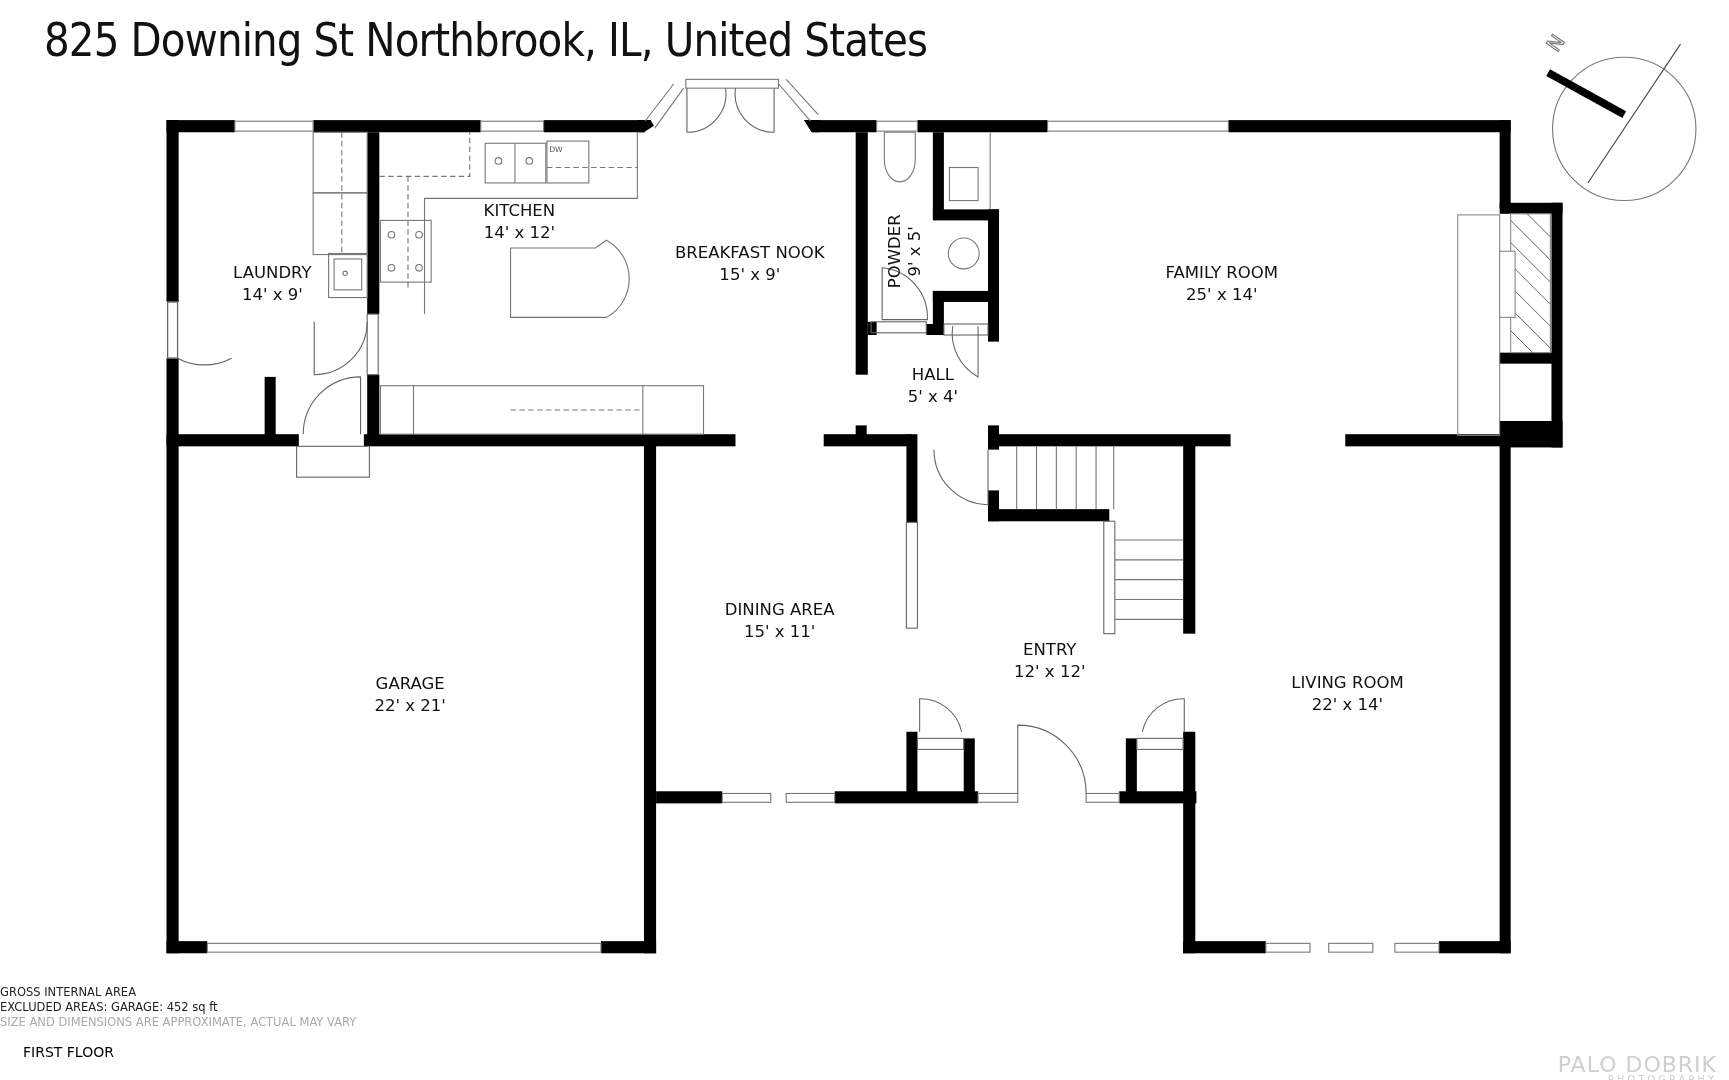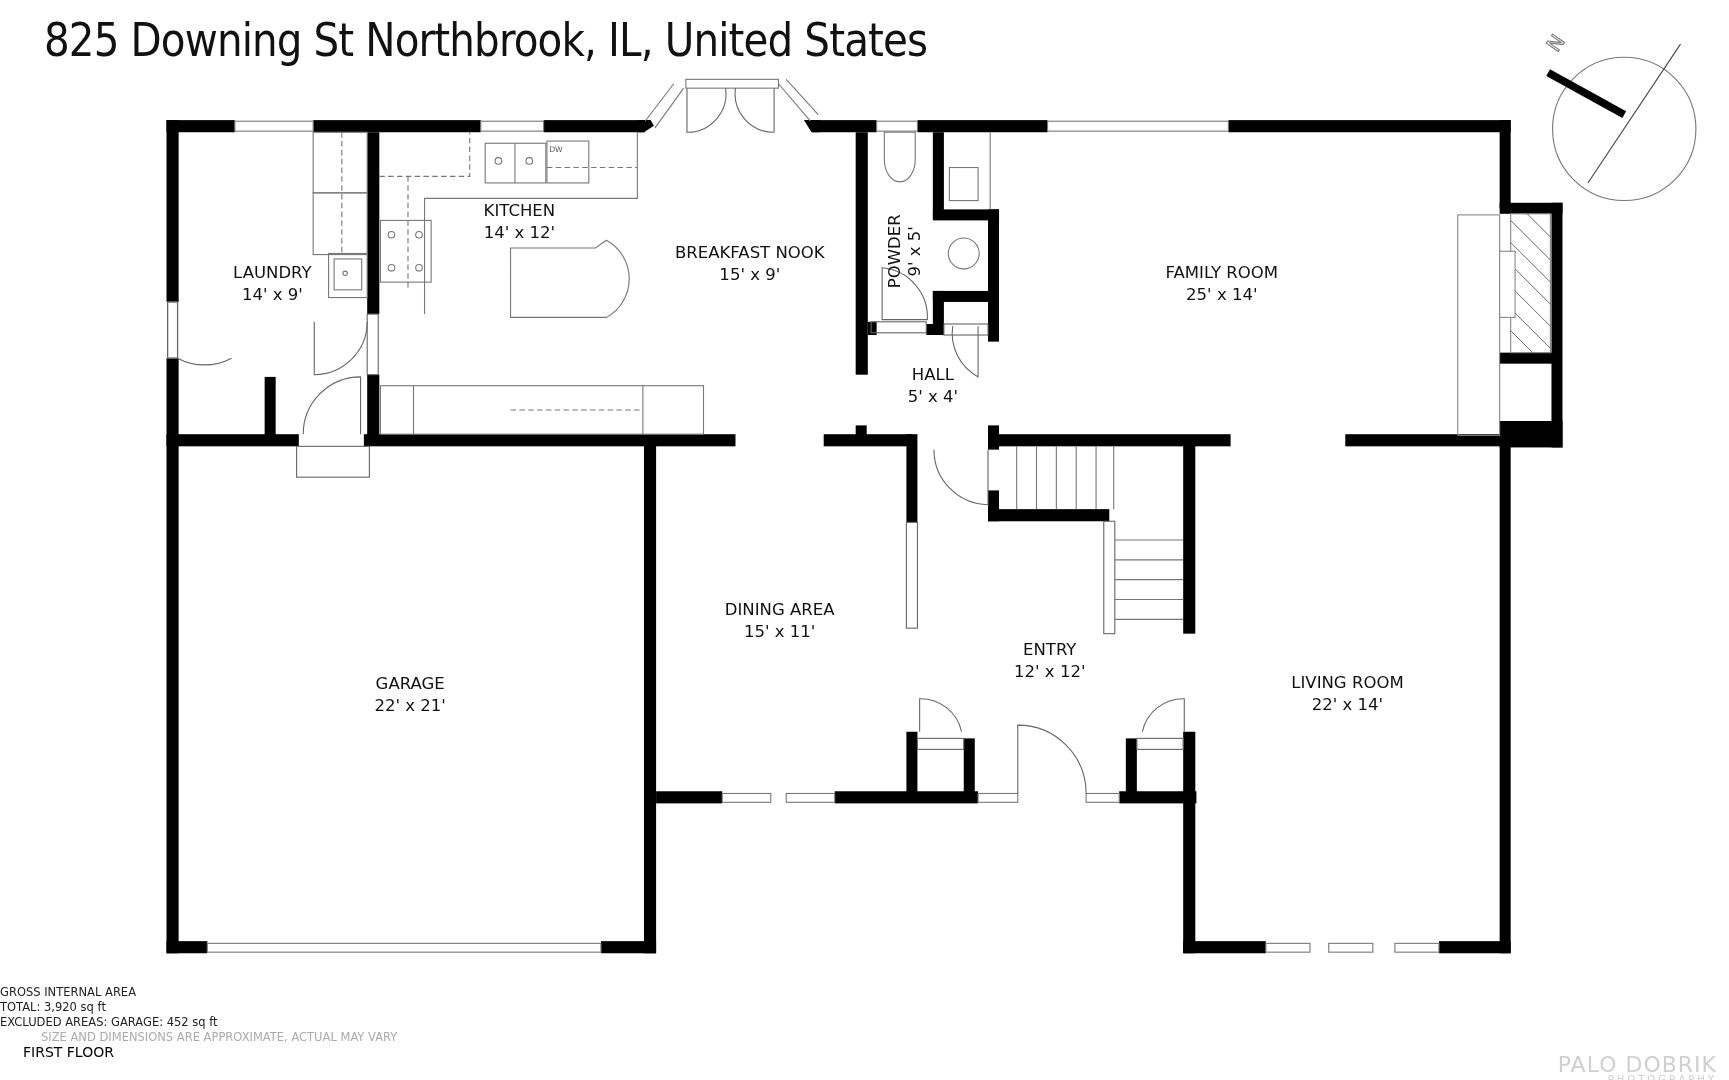--- a/index.html
+++ b/index.html
@@ -1,21 +1,21 @@
 <!DOCTYPE html>
 <html><head>
 <meta charset="utf-8">
 <style>
   html, body { margin:0; padding:0; background:#ffffff; }
   body { width:1729px; height:1080px; position:relative; overflow:hidden; font-family:"DejaVu Sans", sans-serif; }
   .title { position:absolute; left:44px; top:12px; font-size:47px; color:#111; letter-spacing:-1px; font-family:"DejaVu Sans", sans-serif; white-space:nowrap; transform:scaleX(0.86); transform-origin:left top; }
   svg.plan { position:absolute; left:0; top:0; width:1729px; height:1080px; }
   .room-label { font-family:"DejaVu Sans", sans-serif; font-size:15px; fill:#111; text-anchor:middle; }
   .footer { position:absolute; left:0; width:1729px; text-align:left; font-size:11.5px; line-height:15px; color:#222; top:985px; font-family:"DejaVu Sans", sans-serif; }
-  .footer .note { color:#aaa;padding-left:41px; }
+  .footer .note { color:#aaa; }
   .floor-label { position:absolute; left:23px; top:1044px; font-size:14px; color:#000000; font-family:"DejaVu Sans", sans-serif; }
   .brand { position:absolute; right:12px; top:1052px; text-align:right; color:#cfcfcf; }
   .brand .name { font-size:22px; letter-spacing:1px; font-family:"DejaVu Sans", sans-serif; }
   .brand .sub { font-size:10px; letter-spacing:3px; margin-top:-3px; font-family:"DejaVu Sans", sans-serif; }
 </style>
 </head>
 <body>
 
 <div class="title">825 Downing St Northbrook, IL, United States</div>
 
@@ -248,21 +248,20 @@
     <text class="room-label" x="372" y="645">22' x 21'</text>
   </g>
   <g>
     <text class="room-label" x="1222" y="624">LIVING ROOM</text>
     <text class="room-label" x="1222" y="644">22' x 14'</text>
   </g>
 </svg>
 
 <div class="footer">
   <div>GROSS INTERNAL AREA</div>
-  <div>TOTAL: 3,920 sq ft</div>
   <div>EXCLUDED AREAS: GARAGE: 452 sq ft</div>
   <div class="note">SIZE AND DIMENSIONS ARE APPROXIMATE, ACTUAL MAY VARY</div>
 </div>
 
 <div class="floor-label">FIRST FLOOR</div>
 
 <div class="brand">
   <div class="name">PALO DOBRIK</div>
   <div class="sub">PHOTOGRAPHY</div>
 </div>

